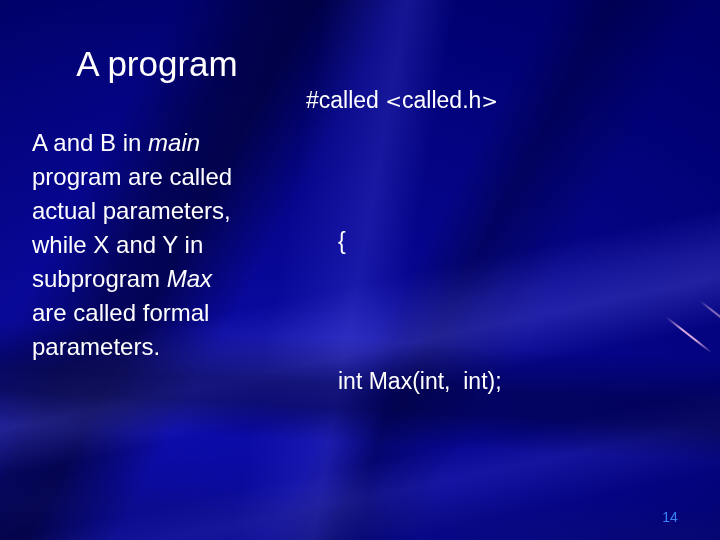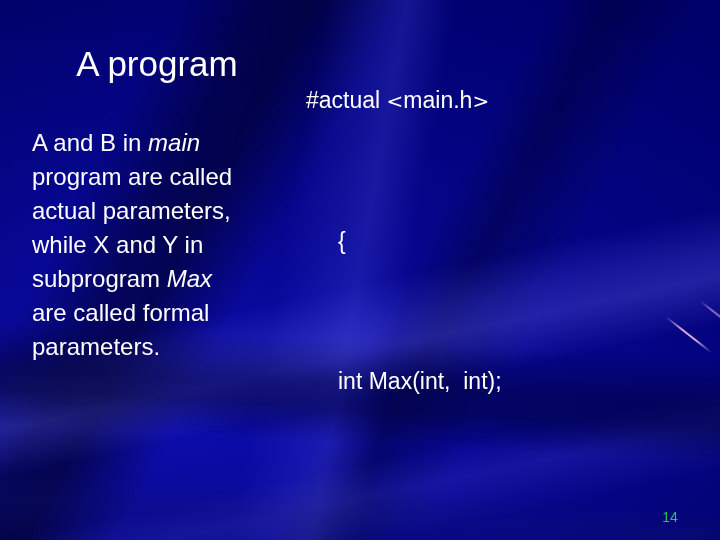--- a/index.html
+++ b/index.html
@@ -160,21 +160,21 @@
   }
 
   #slide-number {
     position: absolute;
     left: 655px;
     top: 508px;
     width: 30px;
     text-align: center;
     font-size: 14px;
     line-height: 18px;
-    color: #22c55e;
+    color: #3b82f6;
   }
 </style>
 </head>
 <body>
 
 <div id="slide">
 
   <div class="bg-layer" id="bg-base"></div>
   <div class="bg-layer" id="bg-dark-diagonal"></div>
   <div class="bg-layer" id="bg-light-rays"></div>
@@ -189,21 +189,21 @@
     <div id="left-panel">
 
       <div id="body-text"><span>A and B in </span><span class="it">main</span><br><span>program are called</span><br><span>actual parameters,</span><br><span>while X and Y in</span><br><span>subprogram </span><span class="it">Max</span><br><span>are called formal</span><br><span>parameters.</span></div>
 
       <div id="slide-title">A program</div>
 
     </div>
 
     <div id="code-panel">
 
-      <div class="code-line"><span>#actual </span><span class="sym">&lt;</span><span>main.h</span><span class="sym">&gt;</span></div>
+      <div class="code-line"><span>#called </span><span class="sym">&lt;</span><span>called.h</span><span class="sym">&gt;</span></div>
 
 
       <div class="code-line" style="padding-left:32px">{</div>
 
 
       <div class="code-line" style="padding-left:32px">int Max(int,  int);</div>
 
       
 
       

